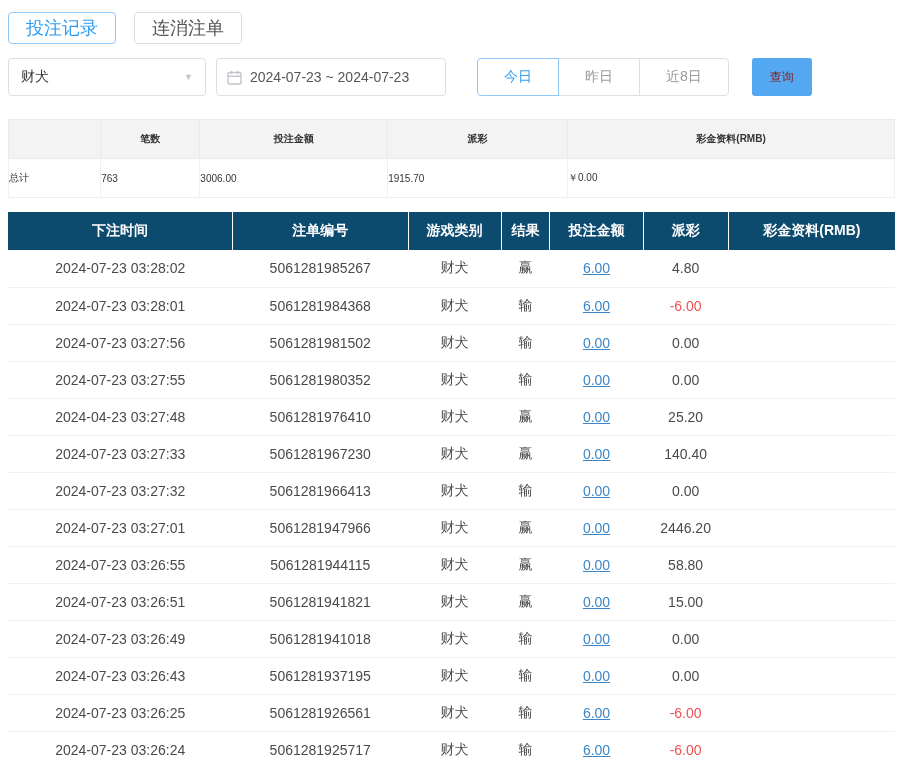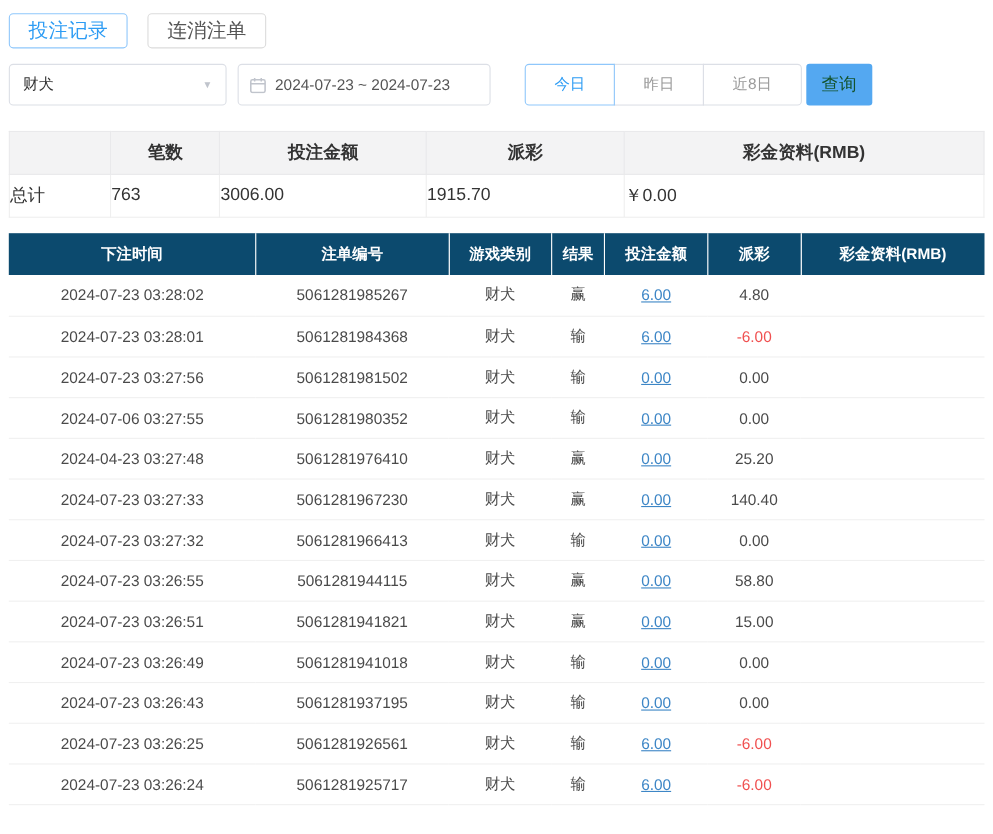--- a/index.html
+++ b/index.html
@@ -39,27 +39,27 @@
   .btn-group { display: flex; margin-left: 12px; }
   .qbtn {
     height: 38px; padding: 0 26px; font-size: 14px; font-family: inherit;
     background: #fff; border: 1px solid #dcdfe6; color: #9a9a9a; cursor: pointer;
     margin-left: -1px;
   }
   .qbtn:first-child { border-radius: 4px 0 0 4px; margin-left: 0; }
   .qbtn:last-child { border-radius: 0 4px 4px 0; }
   .qbtn.active { color: #2d9cf4; border-color: #8fc7fb; position: relative; z-index: 2; margin-left: 19px; }
   .query-btn {
-    margin-left: 4px; height: 38px; width: 60px; border: none; border-radius: 3px;
-    background: #54a8f1; color: #14532d; font-size: 16px; cursor: pointer; font-family: inherit;
+    margin-left: 23px; height: 38px; width: 60px; border: none; border-radius: 3px;
+    background: #54a8f1; color: #7f1d1d; font-size: 12px; cursor: pointer; font-family: inherit;
   }
 
   
   table { border-collapse: collapse; width: 100%; table-layout: fixed; }
-  .summary { margin-bottom: 14px; font-size: 16px; }
+  .summary { margin-bottom: 14px; font-size: 10px; }
   .summary th {
     background: #f3f3f4; height: 39px; font-weight: bold; color: #333;
     border: 1px solid #e9e9eb; text-align: center;
   }
   .summary td {
     background: #fff; height: 39px; color: #333;
     border: 1px solid #efefef;
   }
 
   
@@ -189,21 +189,21 @@
           <td>2024-07-23 03:27:56</td>
           <td class="order-id">5061281981502</td>
           <td>财犬</td>
           <td>输</td>
           <td><a class="bet-link">0.00</a></td>
           <td class="payout-cell">0.00</td>
           <td></td>
         </tr>
 
         <tr>
-          <td>2024-07-06 03:27:55</td>
+          <td>2024-07-23 03:27:55</td>
           <td class="order-id">5061281980352</td>
           <td>财犬</td>
           <td>输</td>
           <td><a class="bet-link">0.00</a></td>
           <td class="payout-cell">0.00</td>
           <td></td>
         </tr>
 
         <tr>
           <td>2024-04-23 03:27:48</td>
@@ -228,20 +228,29 @@
         <tr>
           <td>2024-07-23 03:27:32</td>
           <td class="order-id">5061281966413</td>
           <td>财犬</td>
           <td>输</td>
           <td><a class="bet-link">0.00</a></td>
           <td class="payout-cell">0.00</td>
           <td></td>
         </tr>
 
+        <tr>
+          <td>2024-07-23 03:27:01</td>
+          <td class="order-id">5061281947966</td>
+          <td>财犬</td>
+          <td>赢</td>
+          <td><a class="bet-link">0.00</a></td>
+          <td class="payout-cell">2446.20</td>
+          <td></td>
+        </tr>
 
         <tr>
           <td>2024-07-23 03:26:55</td>
           <td class="order-id">5061281944115</td>
           <td>财犬</td>
           <td>赢</td>
           <td><a class="bet-link">0.00</a></td>
           <td class="payout-cell">58.80</td>
           <td></td>
         </tr>

